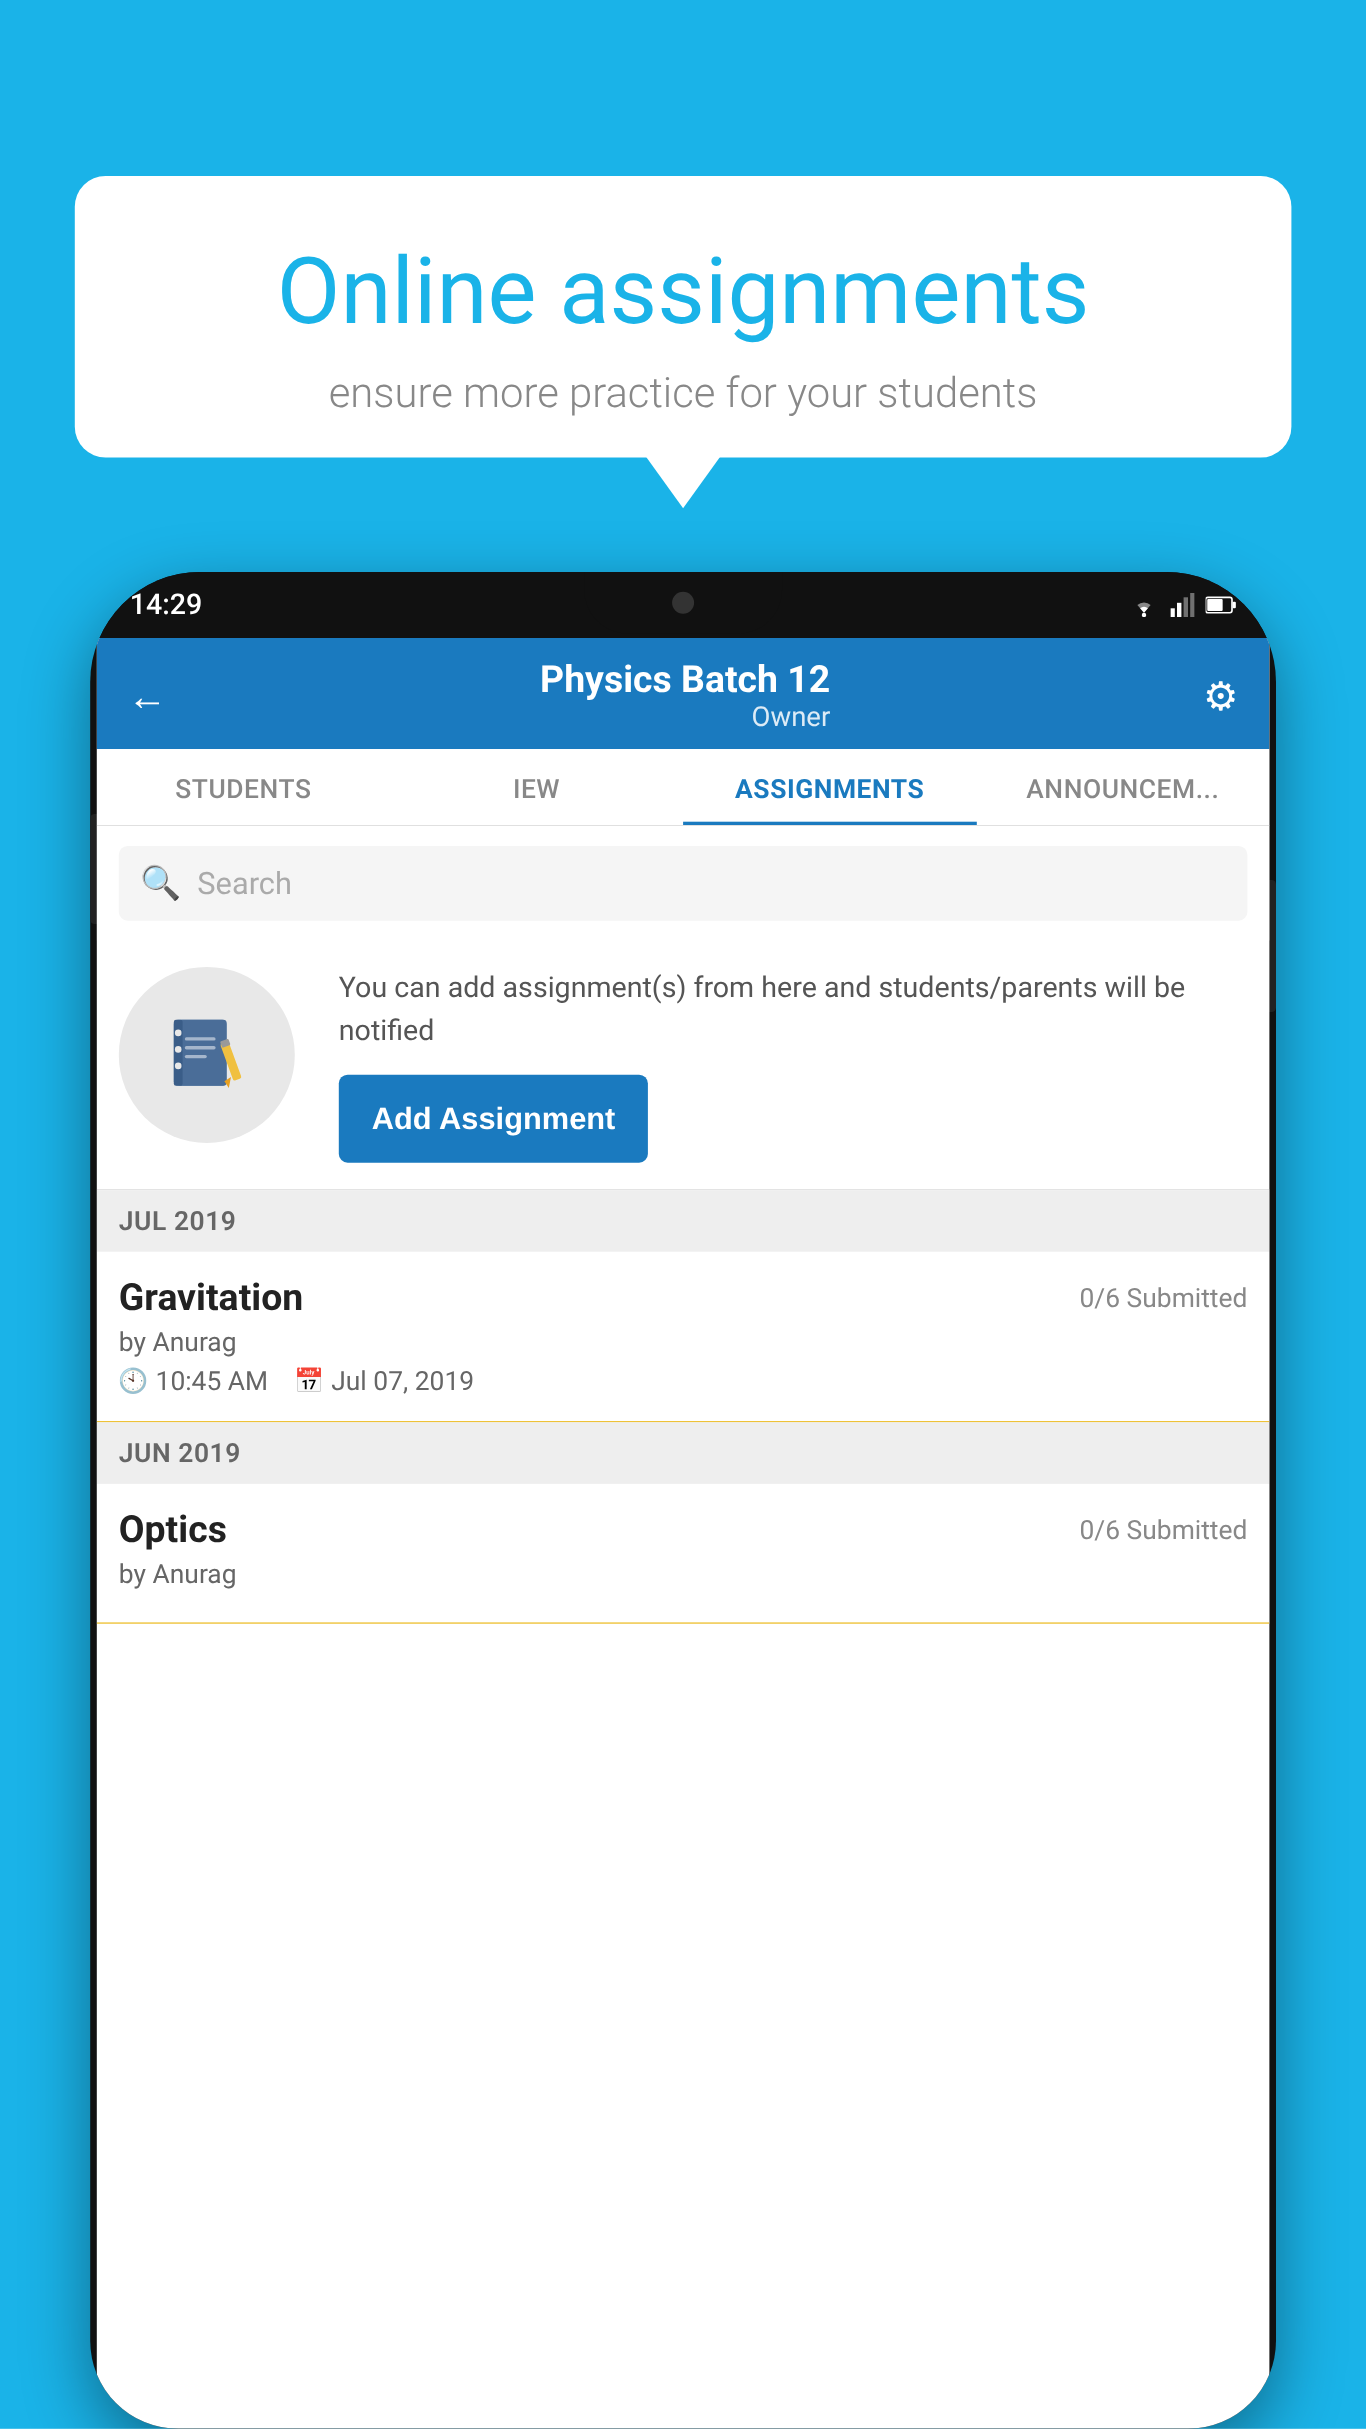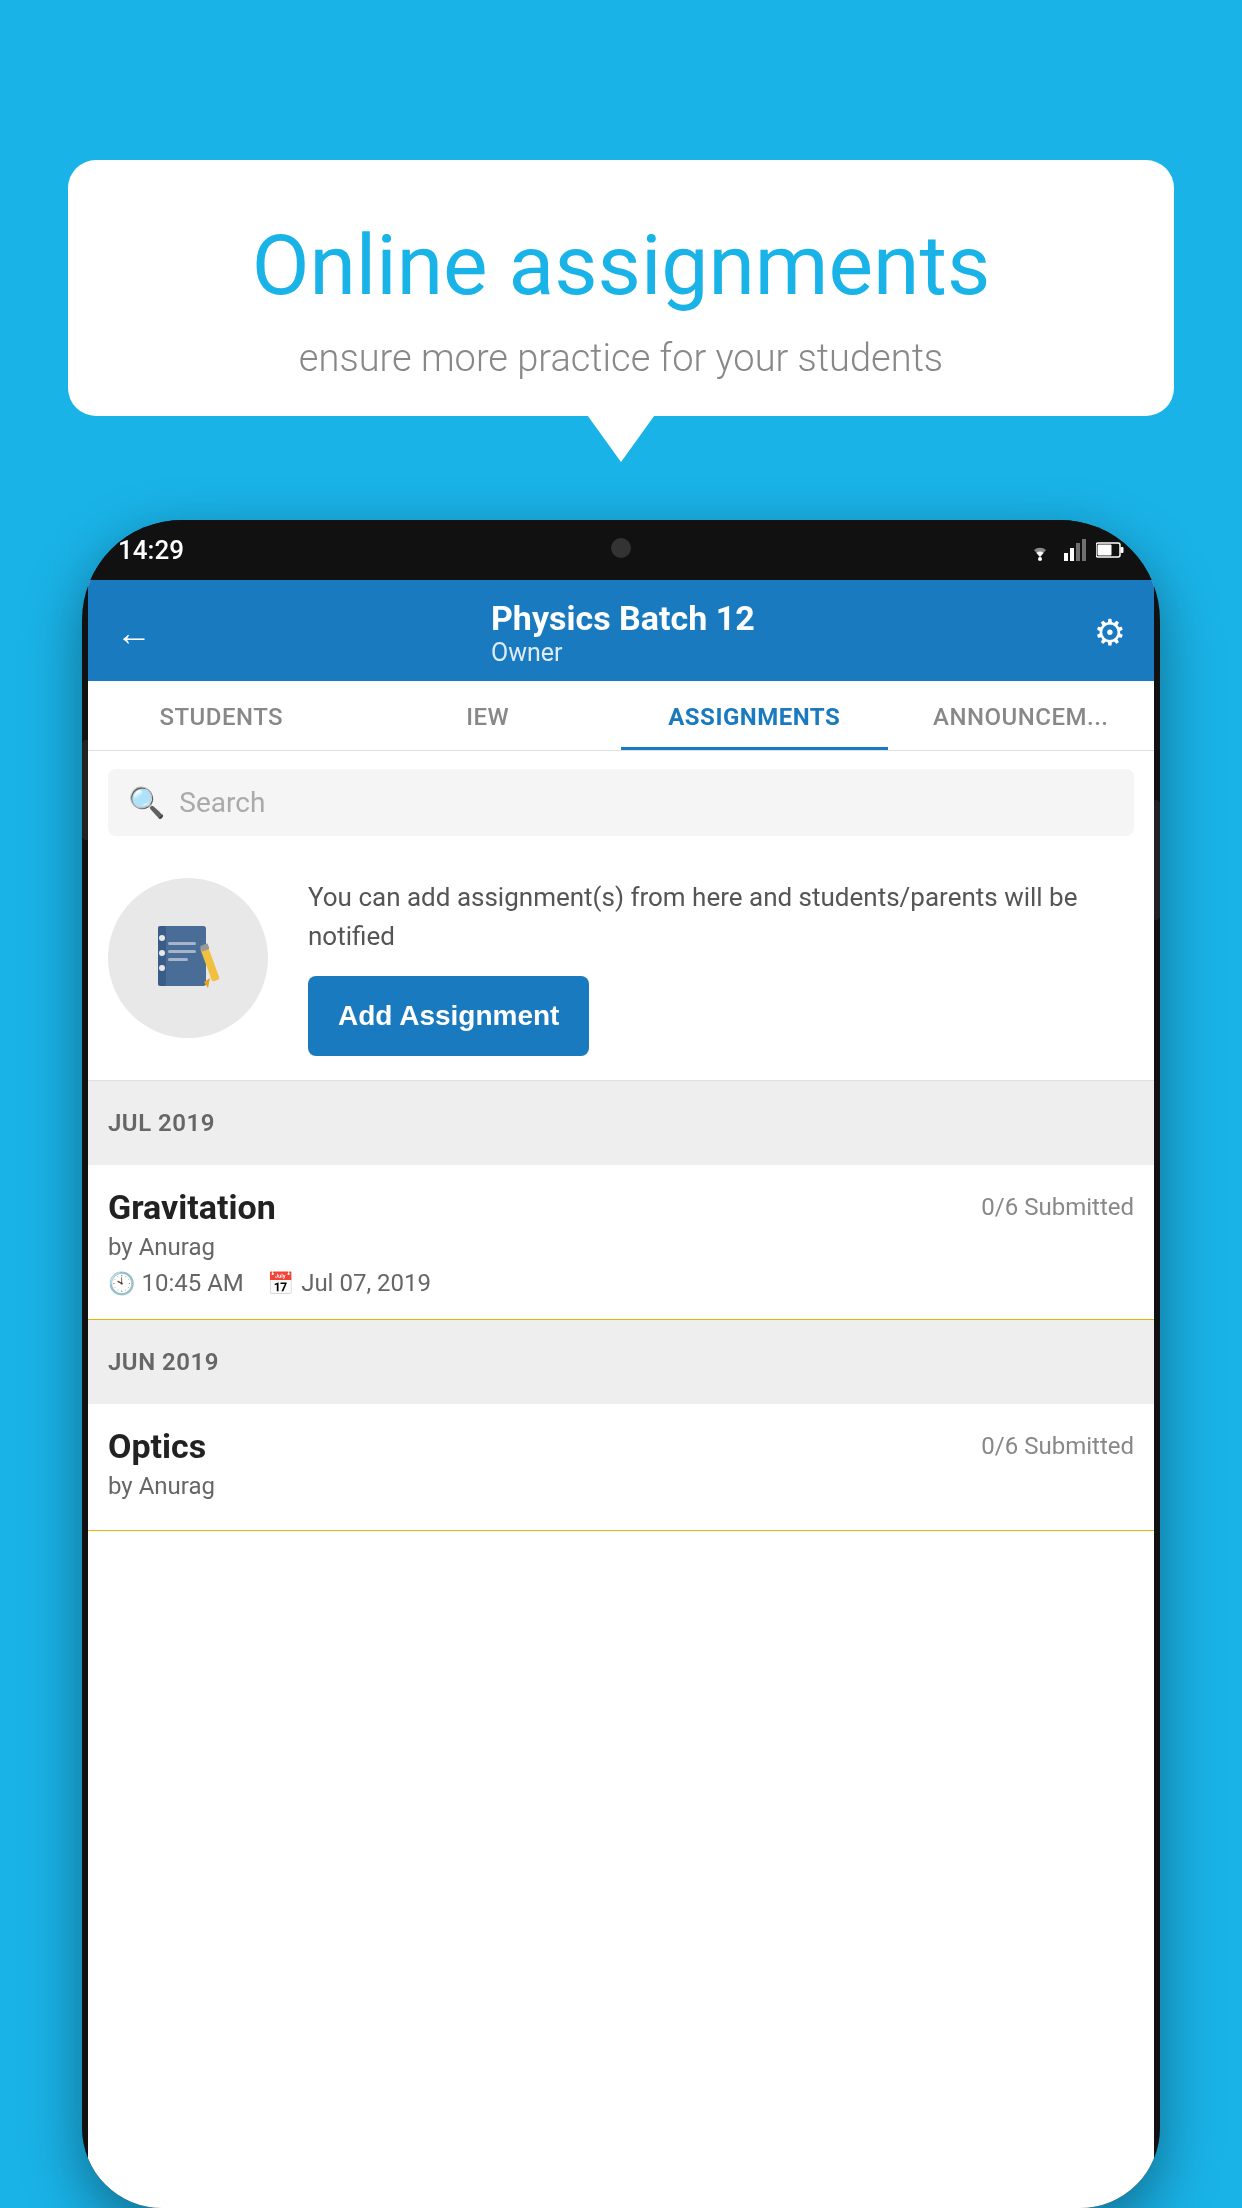--- a/index.html
+++ b/index.html
@@ -131,21 +131,21 @@
       padding: 18px 28px 14px;
       display: flex;
       align-items: center;
       justify-content: space-between;
     }
     .app-header-back {
       color: white;
       font-size: 36px;
     }
     .app-header-title-group {
-      text-align: left;
+      text-align: right;
     }
     .app-header-title {
       color: white;
       font-size: 34px;
       font-weight: 700;
     }
     .app-header-subtitle {
       color: rgba(255,255,255,0.85);
       font-size: 25px;
     }
@@ -241,21 +241,21 @@
       padding: 24px 30px;
       font-size: 28px;
       font-weight: 600;
       cursor: pointer;
       display: inline-block;
     }
 
     
     .section-header {
       background: #eeeeee;
-      padding: 28px 20px;
+      padding: 14px 20px;
       font-size: 24px;
       color: #666;
       font-weight: 600;
       letter-spacing: 0.5px;
     }
 
     
     .assignment-item {
       padding: 22px 20px;
       border-bottom: 1px solid #eab308;

